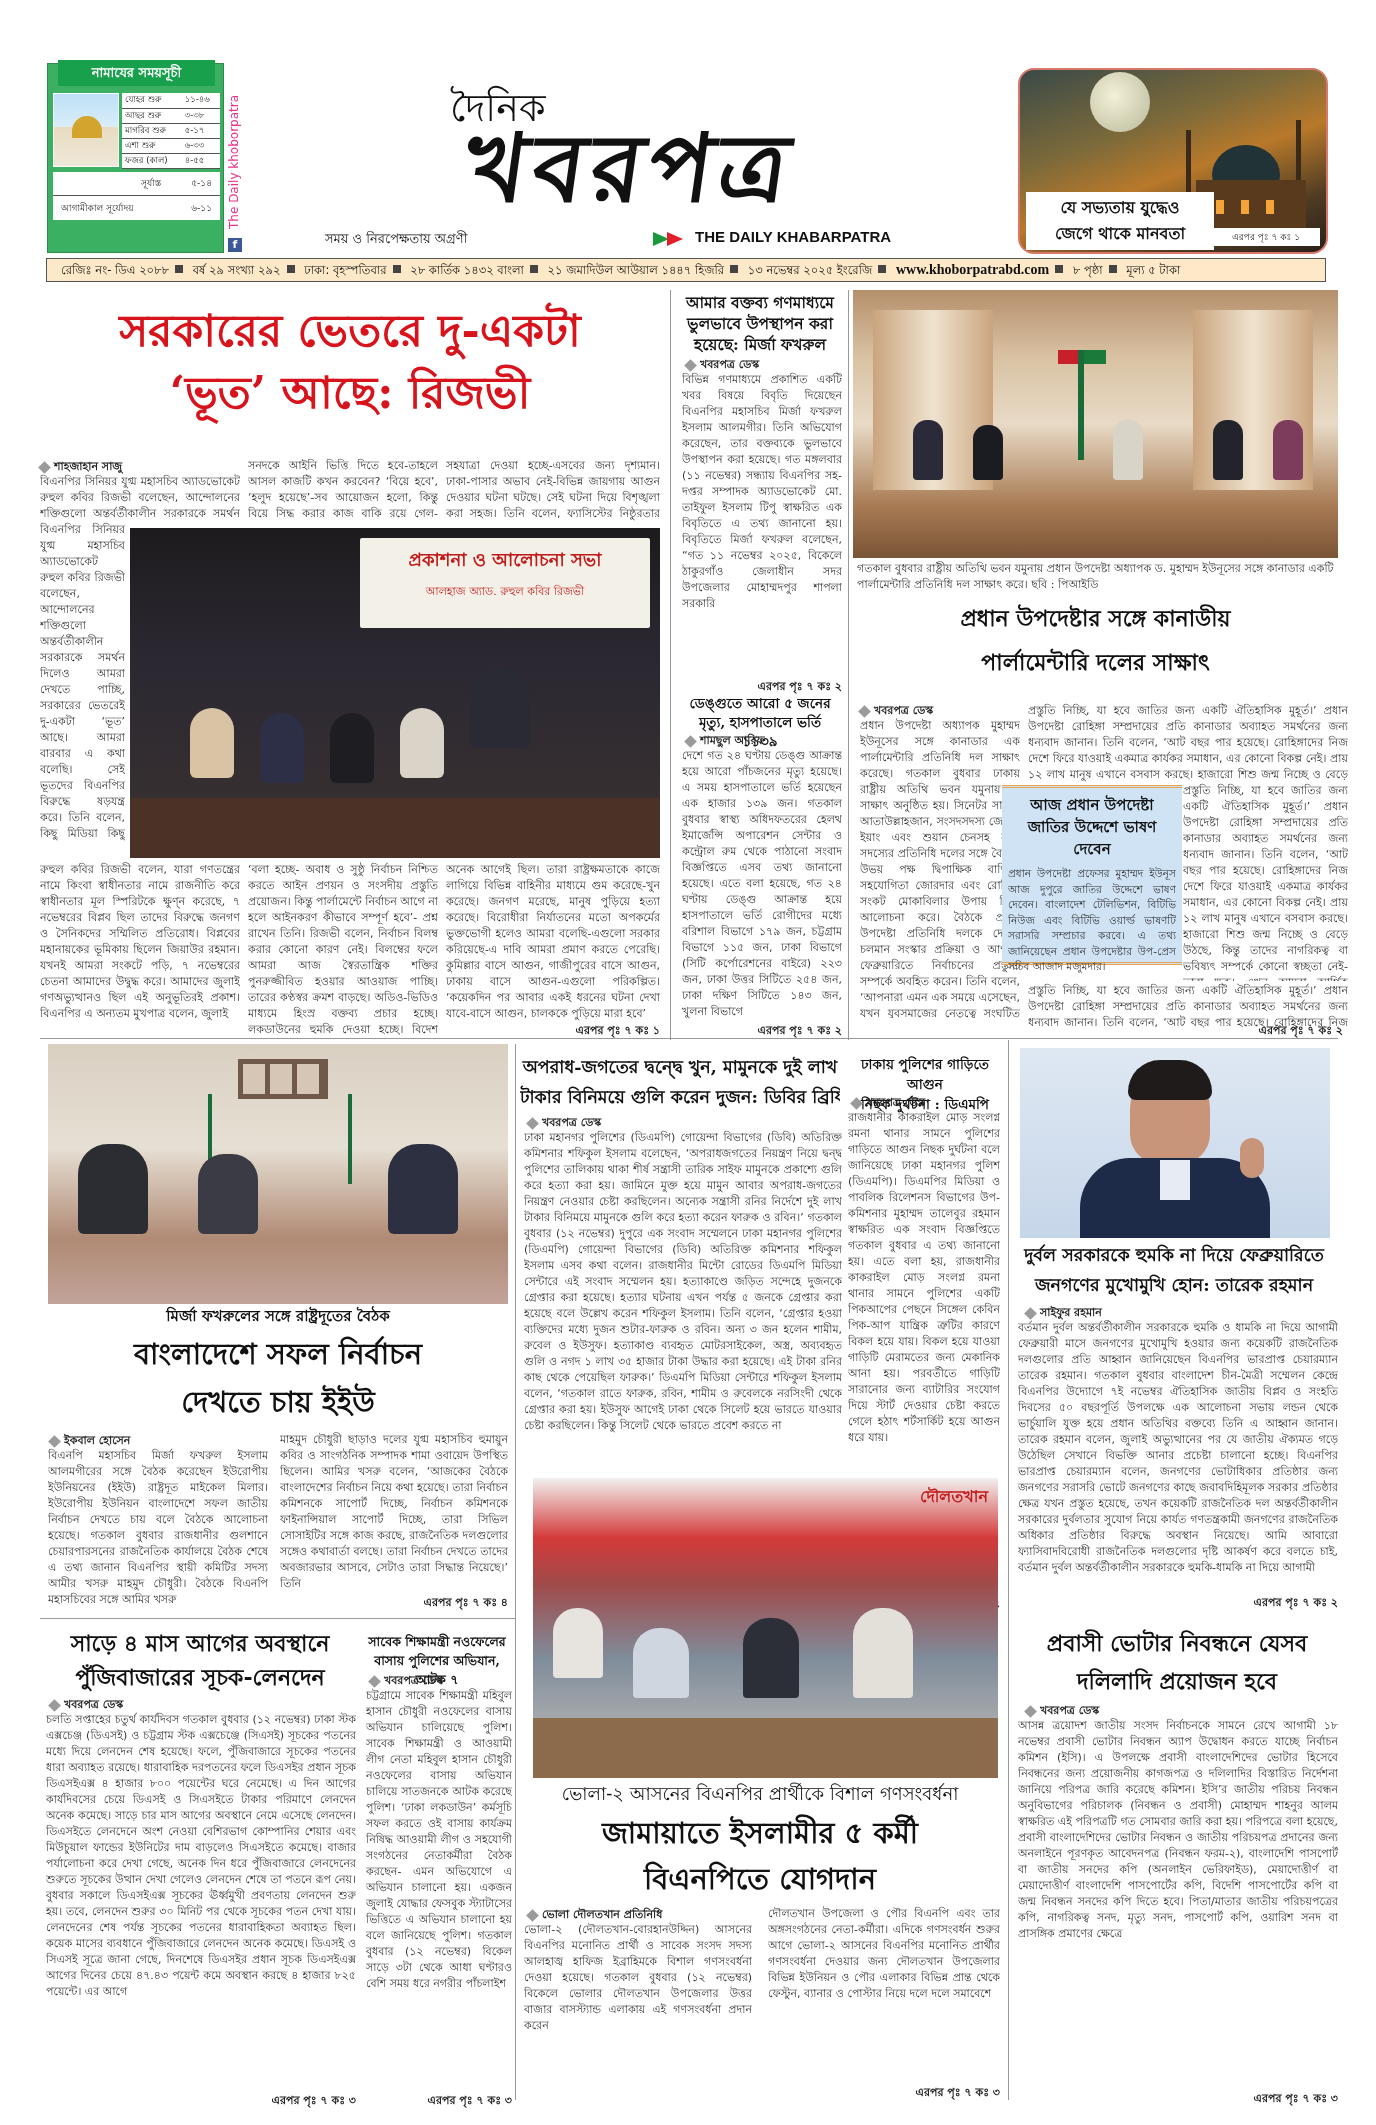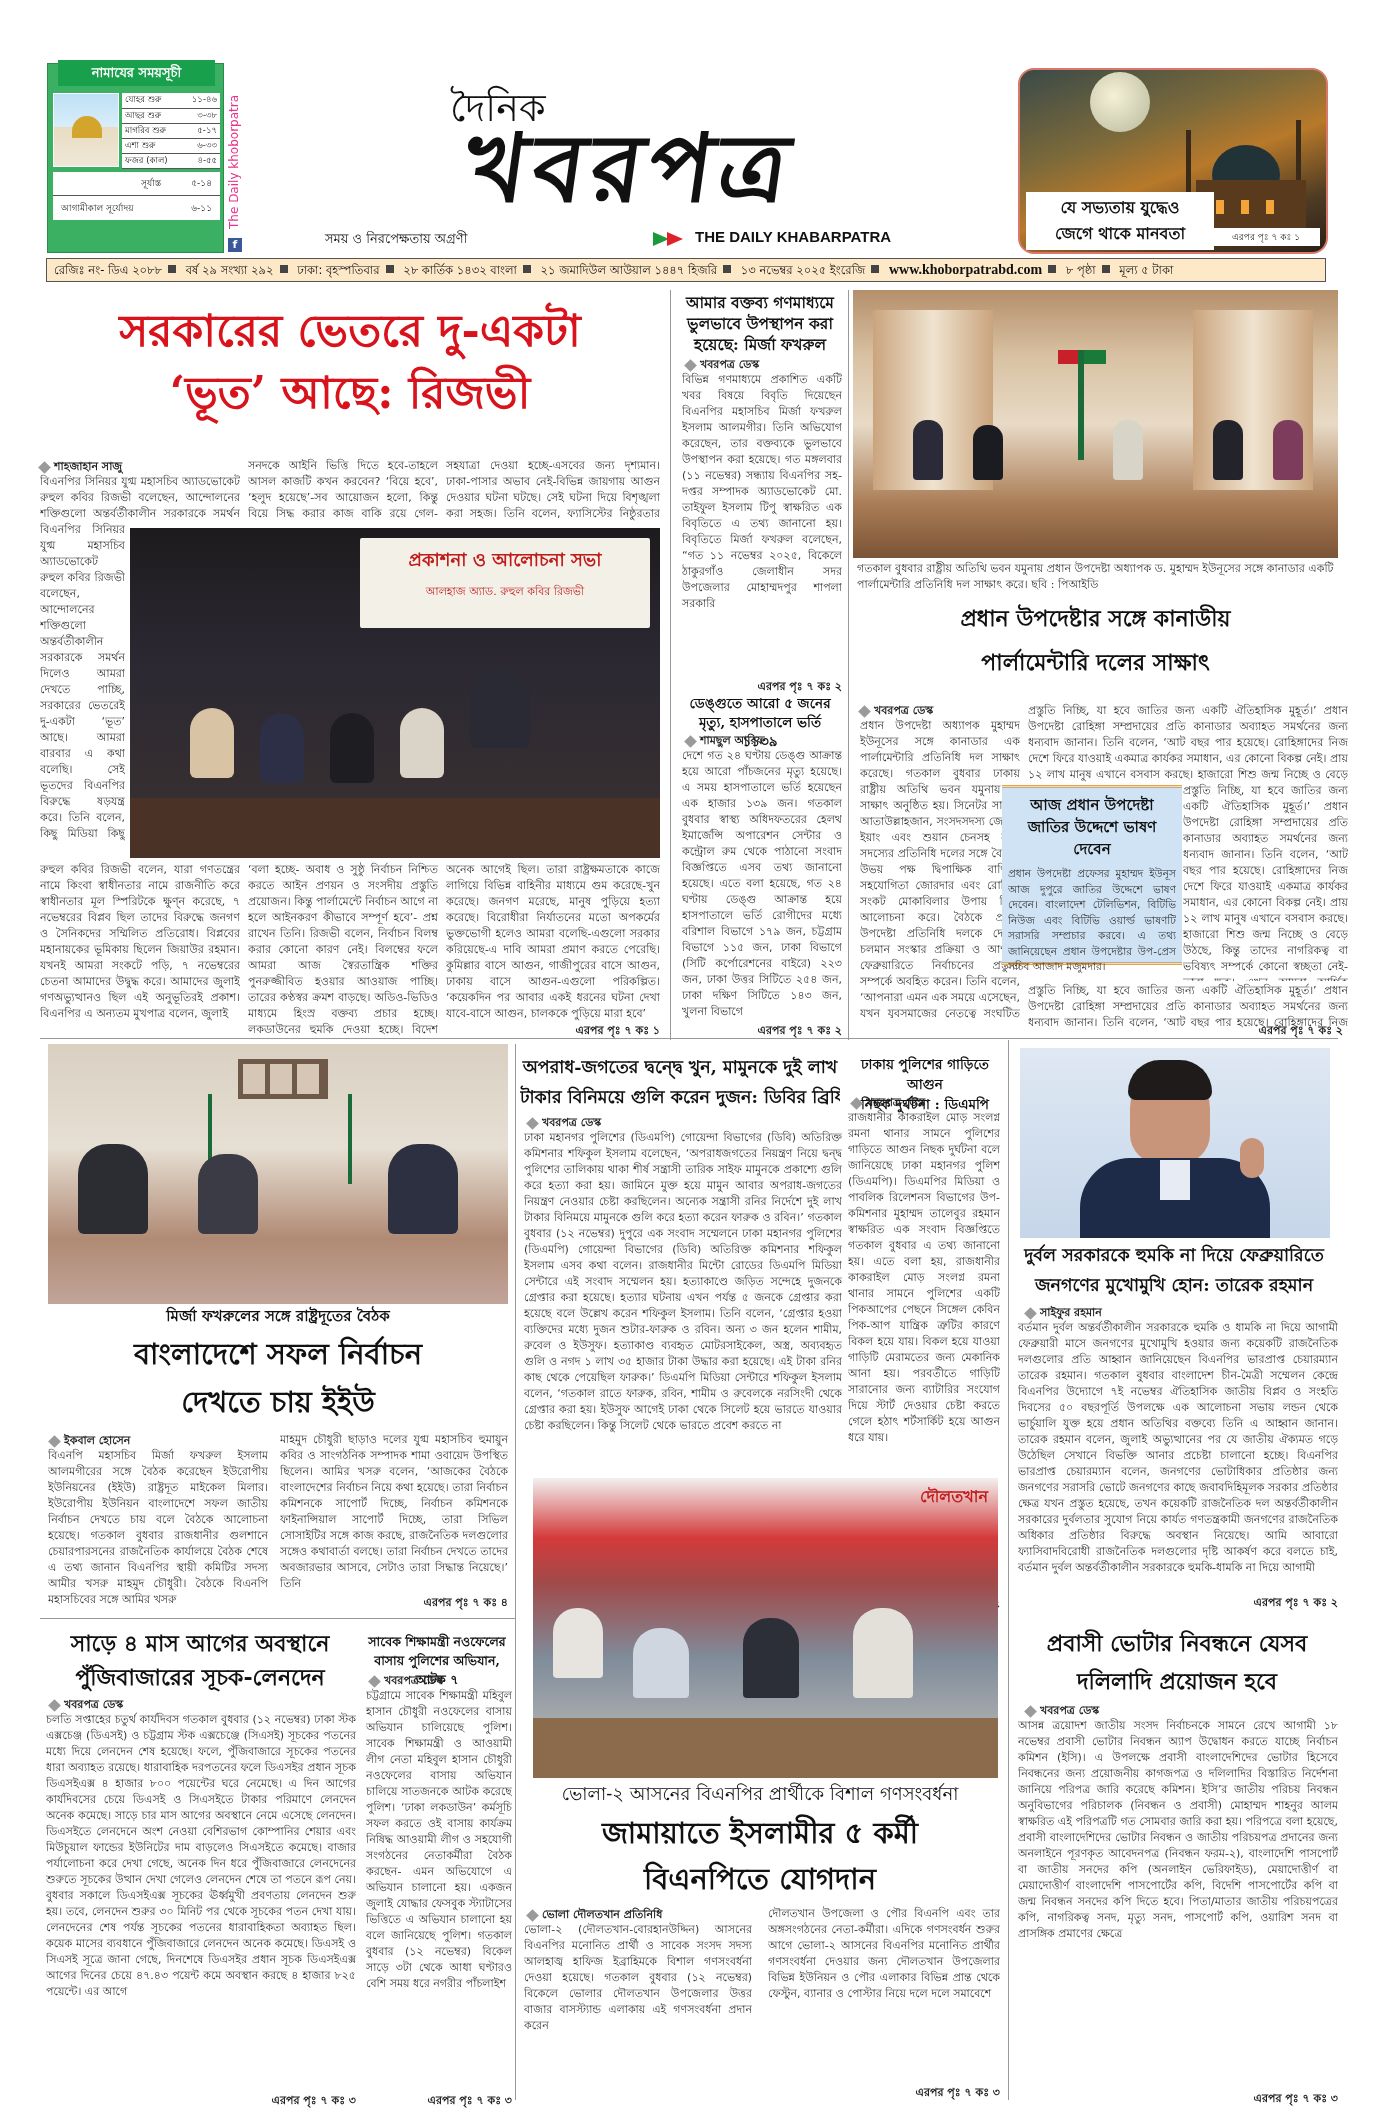--- a/index.html
+++ b/index.html
@@ -13,38 +13,38 @@
 .cont{font-size:11px;font-weight:bold;color:#222;text-align:right}
 .photo{overflow:hidden}
 .caption{font-size:11px;line-height:16px;color:#333}
 
 #prayer{left:47px;top:63px;width:177px;height:190px;background:#3cb062;border:1px solid #2e8a4b}
 #prayer .ttl{position:absolute;left:10px;top:-4px;width:157px;height:26px;background:#19a04c;color:#fff;font-size:13px;font-weight:bold;text-align:center;line-height:26px}
 #prayer .img{position:absolute;left:5px;top:29px;width:66px;height:74px;background:linear-gradient(#bfe0f5 0%,#d8eefa 45%,#e8dcc2 46%,#efe8d8 100%);border:1px solid #fff}
 #prayer .dome{position:absolute;left:18px;top:22px;width:30px;height:22px;border-radius:15px 15px 0 0;background:#d4a52c}
 #prayer table{position:absolute;left:74px;top:29px;width:98px;border-collapse:collapse;background:#fff}
 #prayer td{font-size:8.5px;height:15px;border-bottom:1px solid #555;padding:0 3px;color:#222}
-#prayer td.t{text-align:right}
+#prayer td.t{}
 #prayer .sun{position:absolute;left:5px;top:108px;width:167px;height:48px;background:#fff}
 #prayer .sun div{display:flex;justify-content:space-between;font-size:9px;height:24px;align-items:center;padding:0 8px;color:#222}
 #prayer .sun div:first-child{border-bottom:1px solid #555}
 #vert{left:224px;top:62px;width:22px;height:192px}
 #vert .fb{position:absolute;left:4px;bottom:2px;width:14px;height:14px;background:#3b5998;color:#fff;font-size:11px;font-weight:bold;text-align:center;line-height:14px}
 #vert .t{position:absolute;left:-70px;top:80px;width:160px;transform:rotate(-90deg);color:#e8338b;font-size:12px;white-space:nowrap}
 #dainik{left:450px;top:78px;width:200px;font-size:38px;font-family:"DejaVu Serif",serif;color:#111}
 #logo{left:275px;top:118px;width:710px;height:100px;font-family:"DejaVu Serif",serif;font-weight:bold;font-size:94px;line-height:100px;color:#111;letter-spacing:6px;text-align:center;transform:skewX(-8deg)}
 #tagline{left:325px;top:229px;font-size:13px;color:#111}
 #flag{left:653px;top:232px;width:34px;height:14px}
 #eng{left:695px;top:228px;font-family:"Liberation Sans",sans-serif;font-weight:bold;font-size:15px;color:#111}
 #promo{left:1018px;top:68px;width:310px;height:186px;border:2px solid #d9786a;border-radius:16px;overflow:hidden;background:linear-gradient(160deg,#3a4a48 0%,#7d6a3a 35%,#b8792a 55%,#4e3b23 80%,#2a2018 100%)}
 #promo .moon{position:absolute;left:70px;top:2px;width:60px;height:60px;border-radius:50%;background:radial-gradient(circle at 40% 40%,#f4f1d6,#b8b99c)}
 #promo .mosque{position:absolute;right:10px;top:50px;width:150px;height:110px}
 #promo .box{position:absolute;left:6px;top:122px;width:188px;height:58px;background:#fff;font-size:16px;font-weight:bold;text-align:center;line-height:26px;padding-top:3px;color:#111}
 #promo .next{position:absolute;right:6px;bottom:6px;width:108px;height:18px;background:#fff;font-size:9px;line-height:18px;text-align:center;color:#222}
-#infobar{left:46px;top:258px;width:1280px;height:24px;background:#fde8c8;border:1px solid #555;font-size:11.5px;line-height:22px;color:#111;white-space:nowrap;padding-left:7px;overflow:hidden}
+#infobar{left:46px;top:258px;width:1280px;height:24px;background:#fde8c8;border:1px solid #555;font-size:11.5px;line-height:22px;color:#111;white-space:nowrap;padding-left:14px;overflow:hidden}
 #infobar .sq{display:inline-block;width:8px;height:8px;background:#444;margin:0 6px;vertical-align:1px}
 #infobar .www{font-family:"Liberation Serif",serif;font-weight:bold;font-size:14px}
 .rule{background:#999}
 
 #lead-h{left:40px;top:300px;width:620px;font-size:44px;color:#d8131b;line-height:62px;text-align:center;font-family:"DejaVu Serif",serif;font-weight:bold}
 
 .ph-dark{background:linear-gradient(180deg,#1e1b1e 0%,#2b2832 40%,#3b3230 100%)}
 .ph-hall{background:linear-gradient(180deg,#b58f6c 0%,#d9c2a3 25%,#e8dac6 50%,#a97c55 80%,#7a5436 100%)}
 .ph-room{background:linear-gradient(180deg,#d9d0c2 0%,#e6dfd3 40%,#b08a74 75%,#c2a49a 100%)}
 .ph-rally{background:linear-gradient(180deg,#f2f1f0 0%,#d43a3a 20%,#a14a4a 35%,#7f8c9a 60%,#c9c4bd 100%)}

